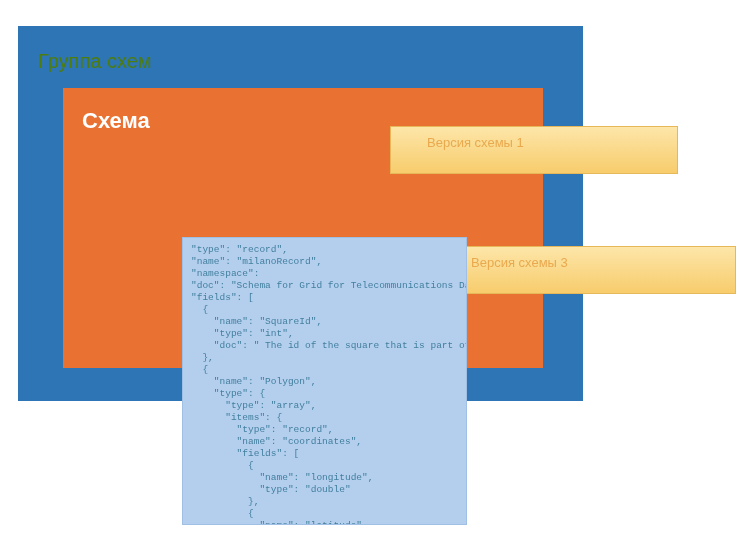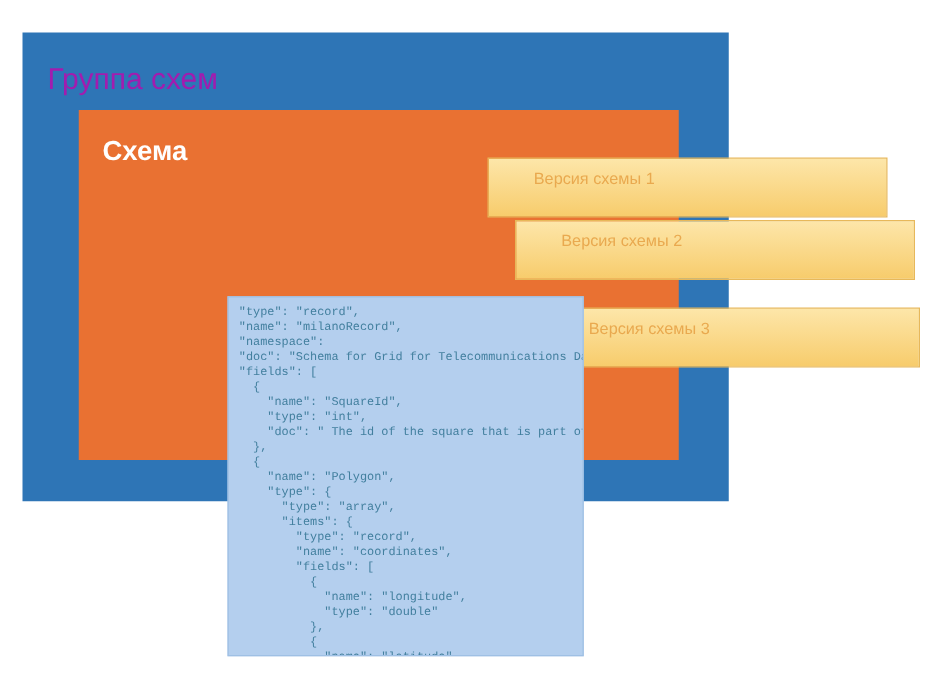--- a/index.html
+++ b/index.html
@@ -8,21 +8,21 @@
 
   .group-box {
     position: absolute;
     left: 18px; top: 26px;
     width: 565px; height: 375px;
     background: #2e75b6;
   }
   .group-title {
     position: absolute;
     left: 38px; top: 50px;
-    color: #a21caf; font-size: 24px; font-weight: 400;
+    color: #4d7c0f; font-size: 20px; font-weight: 400;
   }
 
   .schema-box {
     position: absolute;
     left: 63px; top: 88px;
     width: 480px; height: 280px;
     background: #e97132;
   }
   .schema-title {
     position: absolute;
@@ -34,21 +34,21 @@
     left: 75px; top: 140px;
     list-style: disc;
     color: #fff;
     padding-left: 18px;
   }
   .schema-list li { font-size: 15px; line-height: 24px; padding-left: 6px; }
   .schema-list li.bold span { font-weight: 700; }
 
   .version-card {
     position: absolute;
-    width: 320px; height: 48px;
+    width: 288px; height: 48px;
     background: linear-gradient(#fde6a9, #f7cc6c);
     border: 1px solid #e7b85a;
     color: #e9a94f;
     font-size: 13px;
     padding: 8px 36px;
   }
   .v1 { left: 390px; top: 126px; z-index: 2; }
   .v2 { left: 412px; top: 176px; z-index: 3; }
   .v3 { left: 434px; top: 226px; z-index: 4; width: 302px; margin-top: 20px; }
 
@@ -75,23 +75,20 @@
 
   <div class="group-box"></div>
   <div class="group-title">Группа схем</div>
 
   <div class="schema-box"></div>
   <div class="schema-title">Схема</div>
 
   <div class="version-card v1">
     <span>Версия схемы 1</span>
   </div>
-  <div class="version-card v2">
-    <span>Версия схемы 2</span>
-  </div>
   <div class="version-card v3">
     <span>Версия схемы 3</span>
   </div>
 
   <div class="code-box"><span>"type": "record",
 "name": "milanoRecord",
 "namespace":
 "doc": "Schema for Grid for Telecommunications Data from Te
 "fields": [
   {

